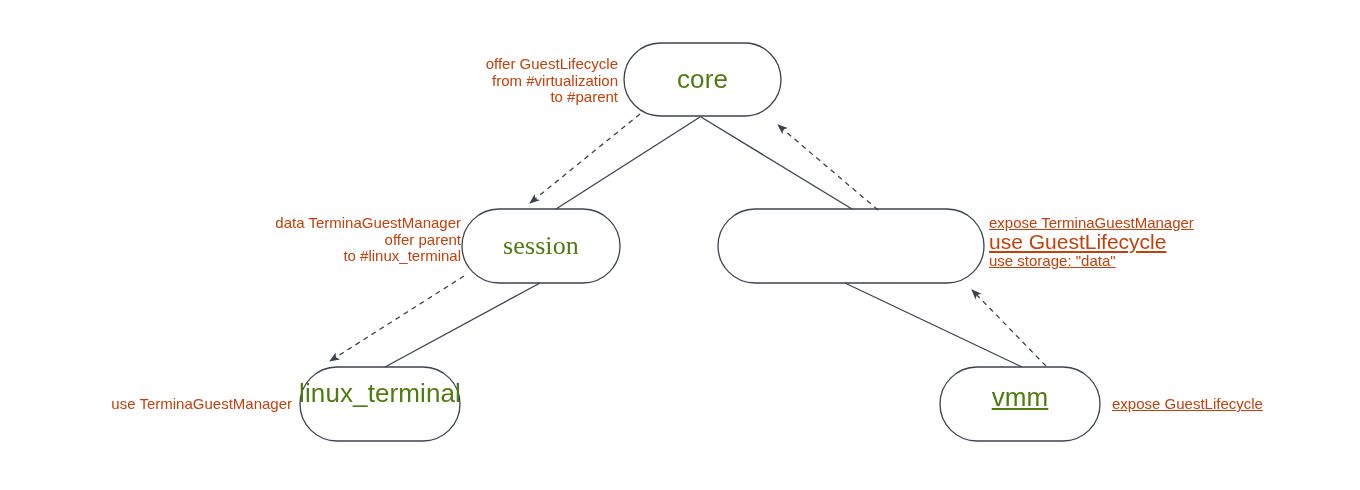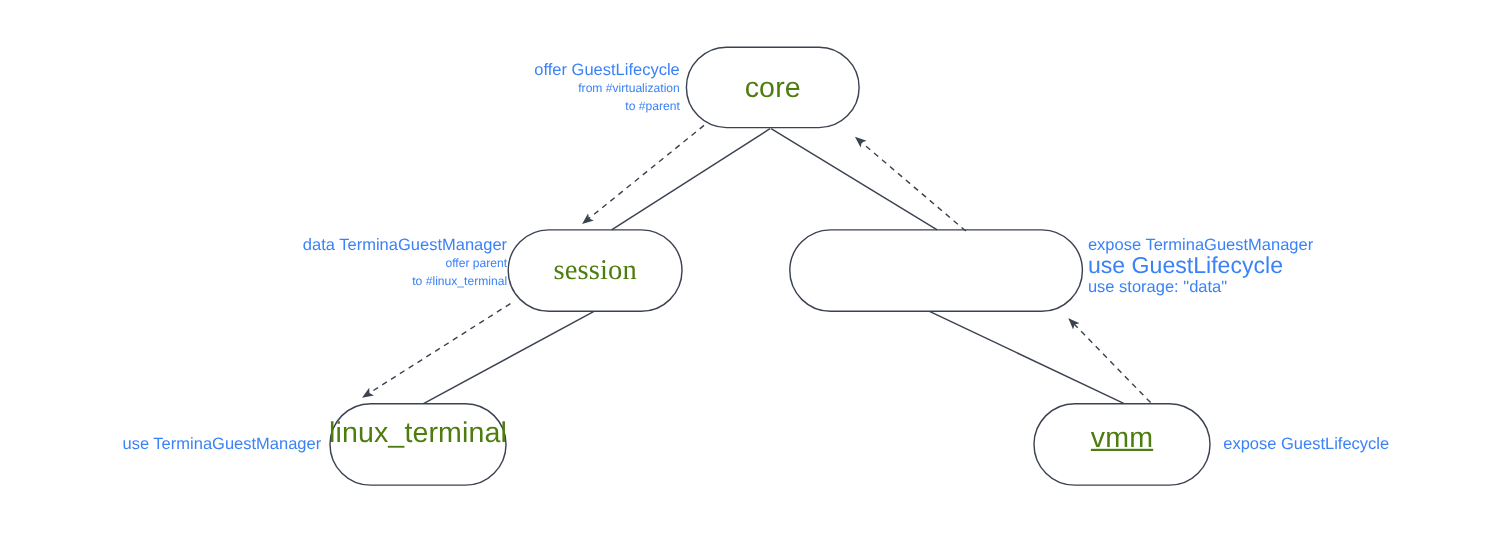--- a/index.html
+++ b/index.html
@@ -52,33 +52,34 @@
   .edge-dashed {
     stroke: #3b4250;
     stroke-width: 1.3;
     fill: none;
     stroke-dasharray: 5 4.5;
   }
   .annot {
     position: absolute;
     font-size: 15px;
     line-height: 18px;
-    color: #3b82f6;
+    color: #c2410c;
     white-space: nowrap;
   }
   .annot .sub {
-    font-size: 11px;
+    font-size: 15px;
     line-height: 16px;
     display: block;
   }
   .annot.right-align {
     text-align: right;
   }
   .annot.left-align {
     text-align: left;
+    text-decoration: underline;
   }
   .annot .main {
     display: block;
   }
 </style>
 </head>
 <body>
 
 <div id="diagram-root">
 

